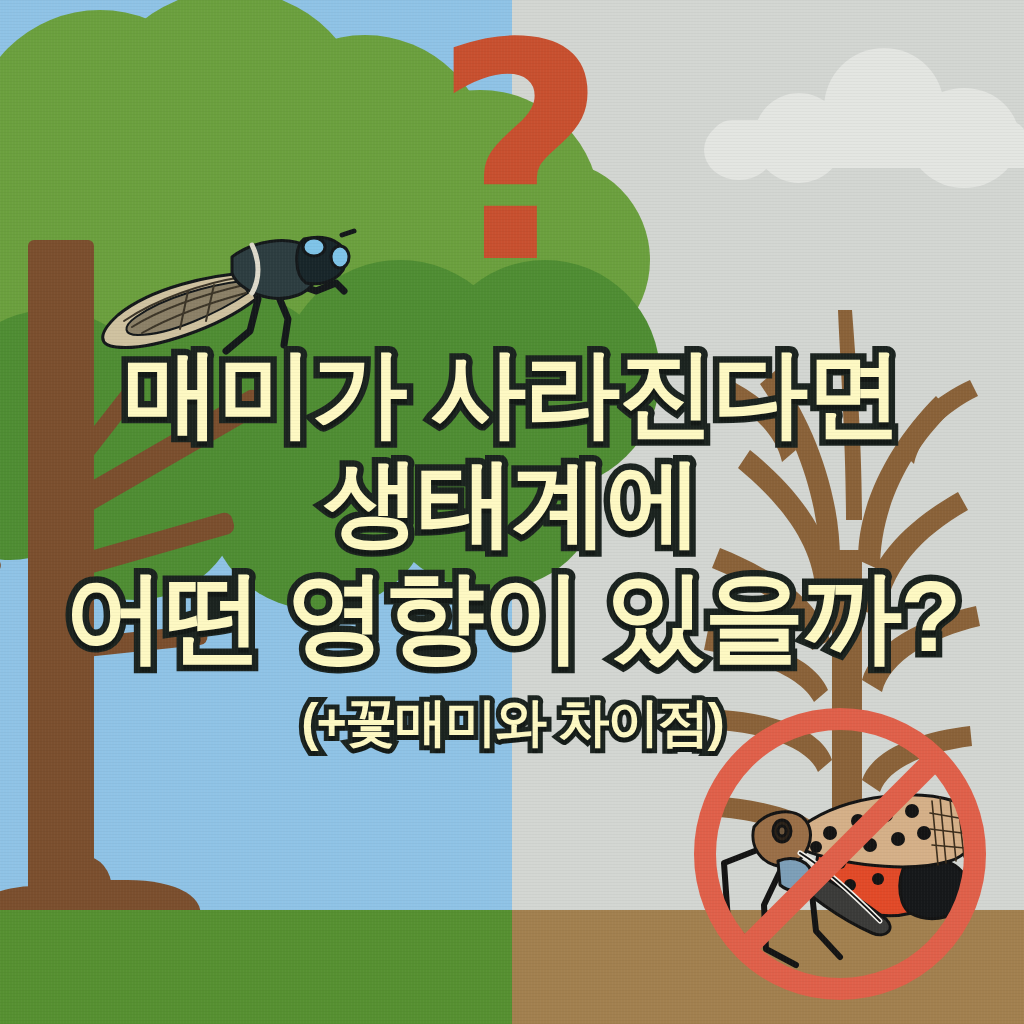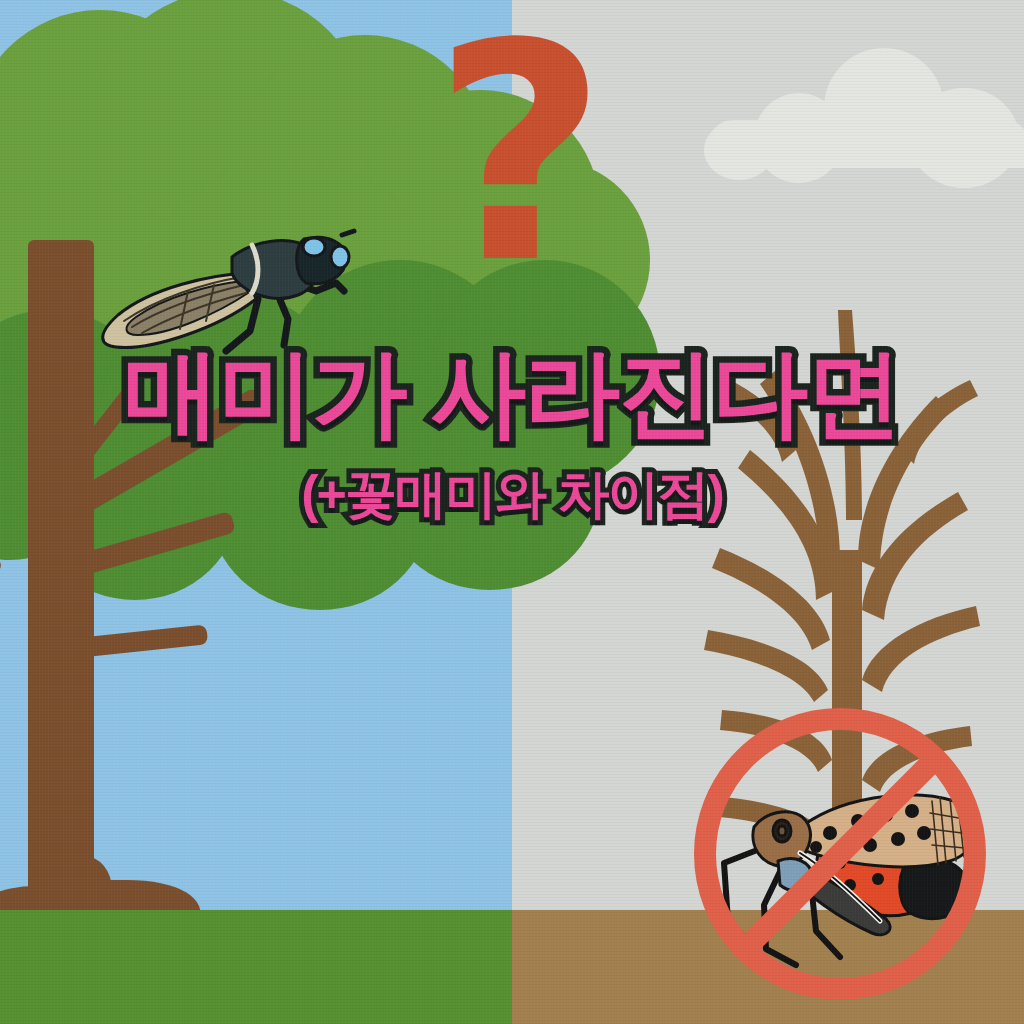--- a/index.html
+++ b/index.html
@@ -138,21 +138,21 @@
     transform: translate(-50%, -50%) rotate(-45deg);
   }
 
   
   .headline {
     position: absolute;
     left: 0;
     top: 340px;
     width: 1024px;
     text-align: center;
-    color: #ec4899;
+    color: #fef9c3;
     font-weight: 900;
     font-family: "Liberation Sans", "DejaVu Sans", sans-serif;
     letter-spacing: -2px;
     -webkit-text-stroke: 13px #1b231f;
     paint-order: stroke fill;
     text-shadow: 0 5px 0 rgba(0,0,0,0.28);
   }
   .line1 { font-size: 96px; line-height: 106px; }
   .line2 { font-size: 96px; line-height: 112px; }
   .line3 { font-size: 100px; line-height: 116px; }
@@ -324,17 +324,19 @@
     </g>
   </svg>
 
   <div class="no-sign">
     <div class="no-ring"></div>
     <div class="no-slash"></div>
   </div>
 
   <div class="headline">
     <div class="line1">매미가 사라진다면</div>
+    <div class="line2">생태계에</div>
+    <div class="line3">어떤 영향이 있을까?</div>
     <div class="line4">(+꽃매미와 차이점)</div>
   </div>
 
   <div class="grain"></div>
 </div>
 
 </body></html>

